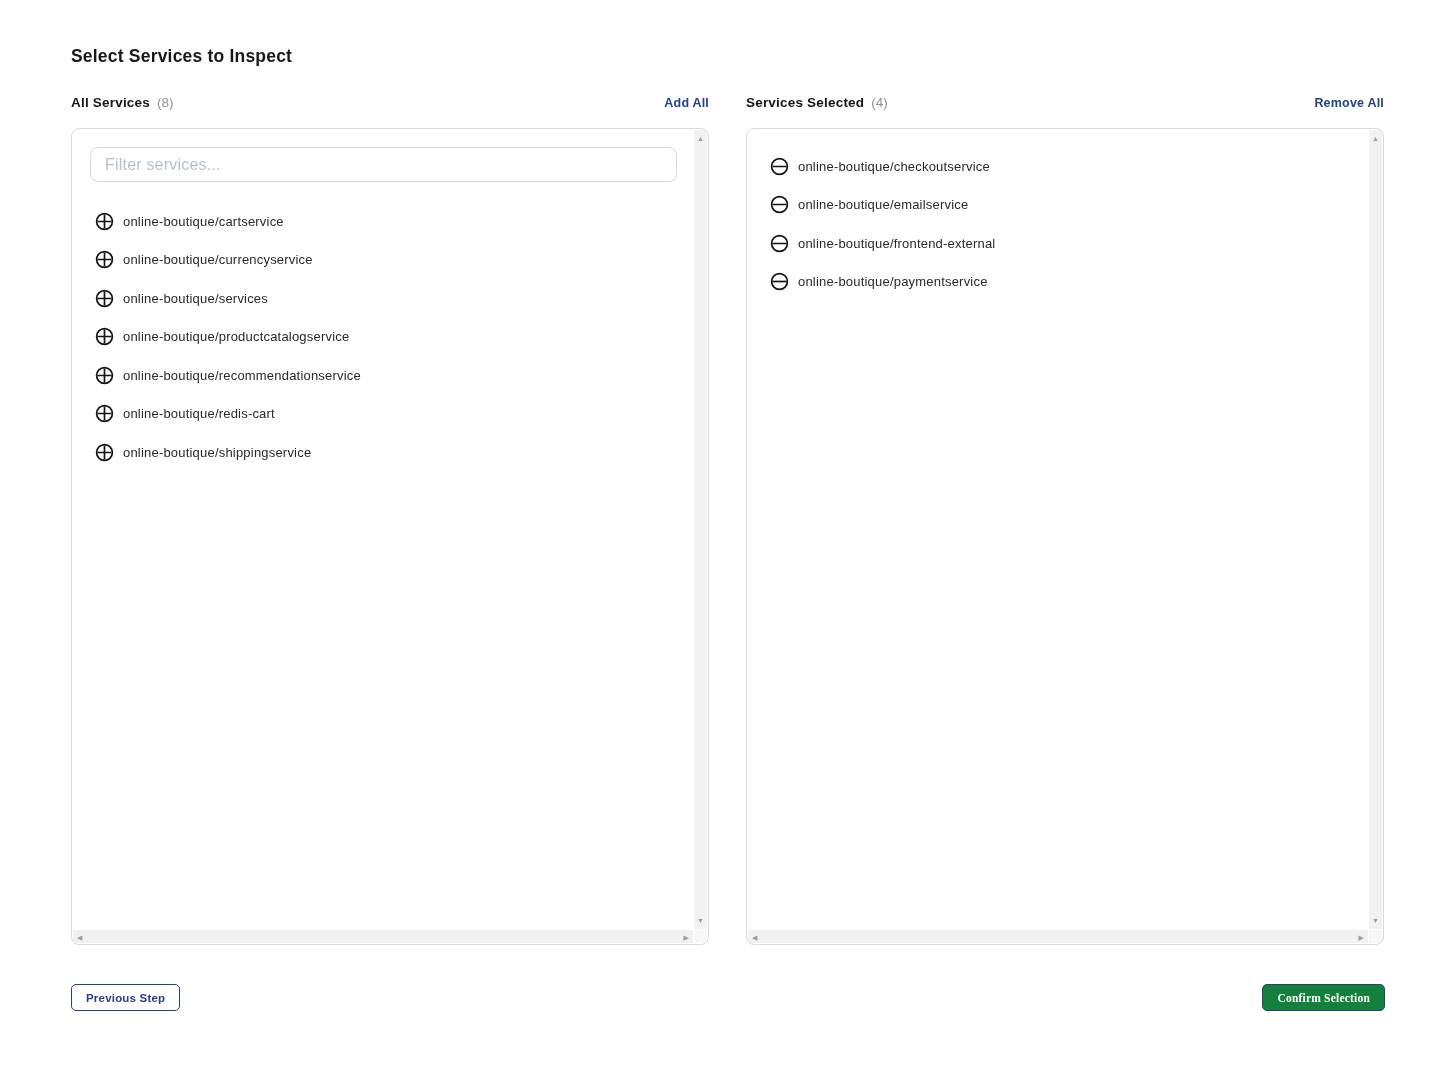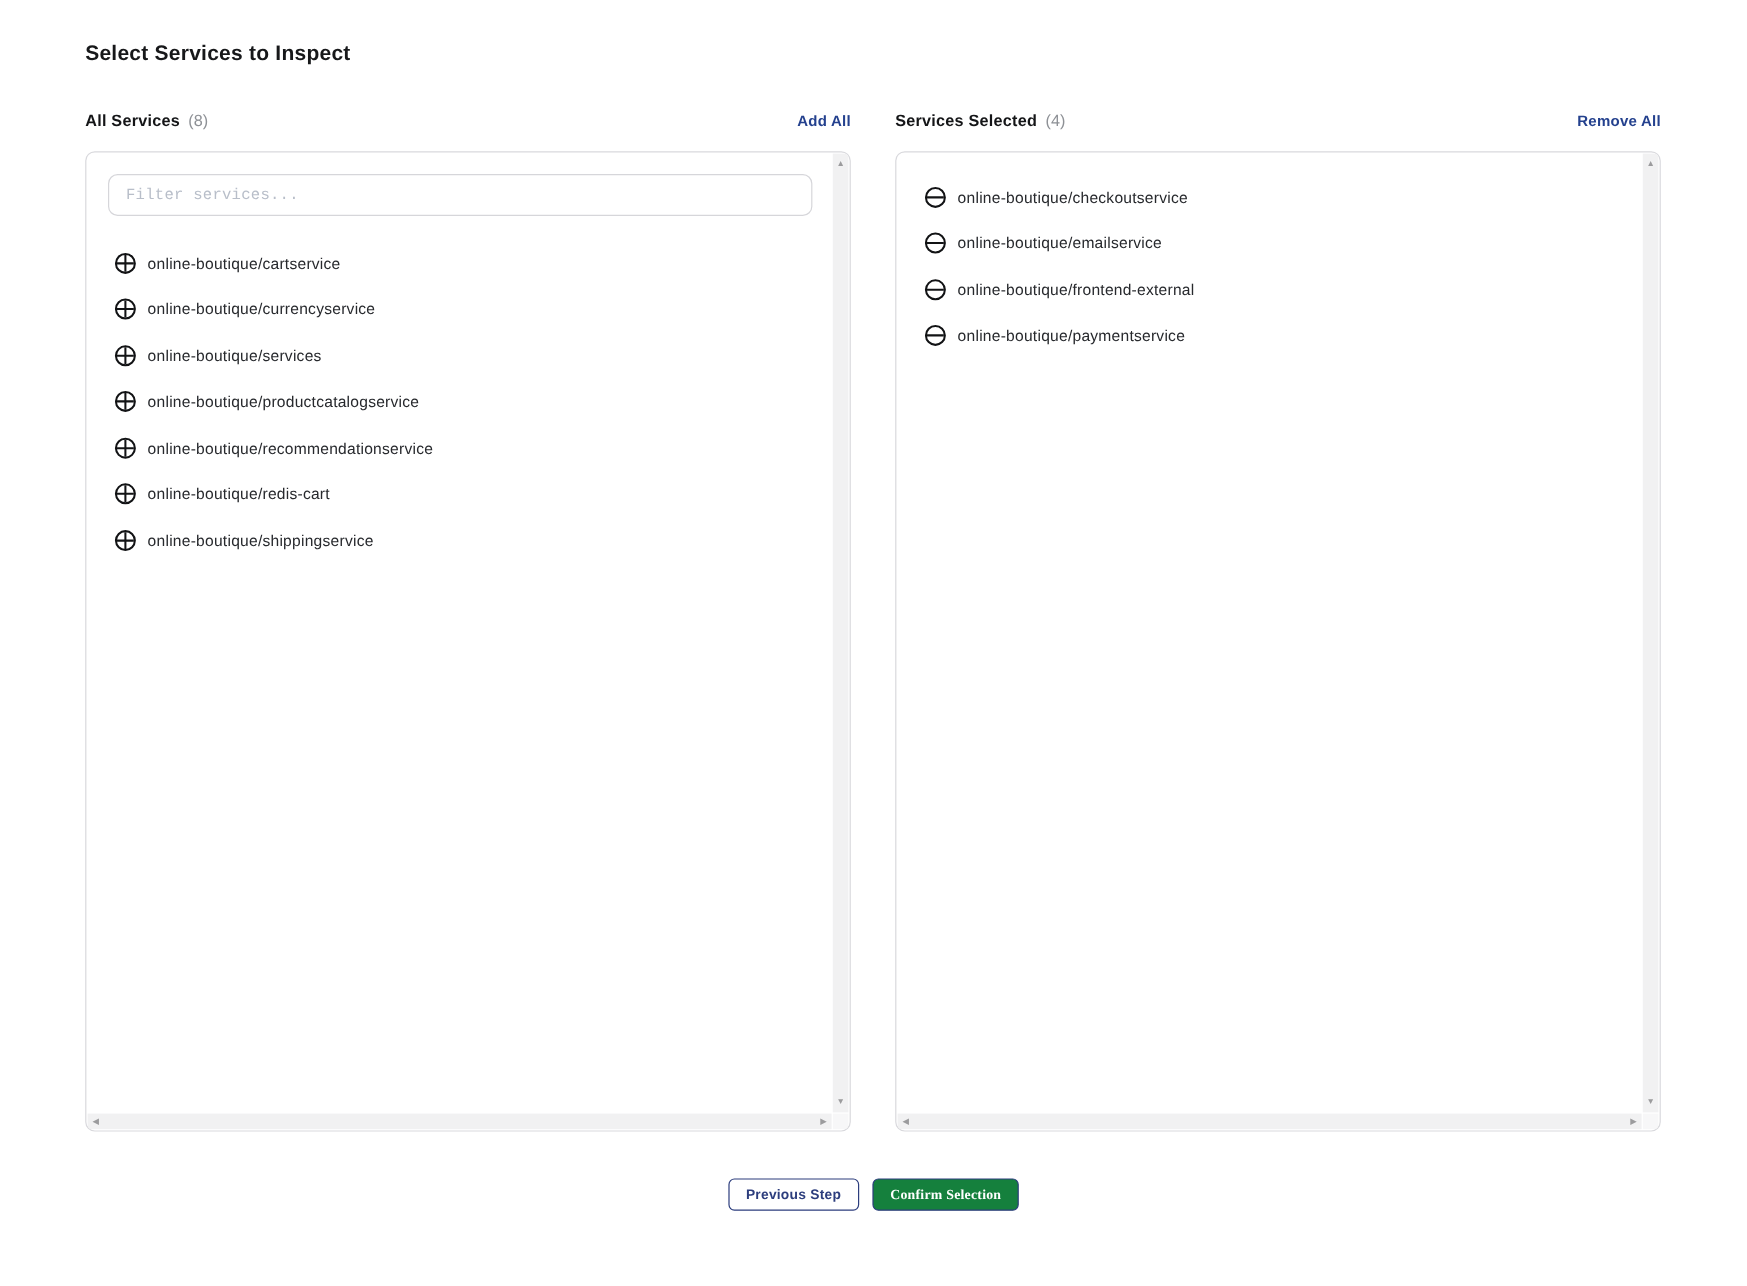--- a/index.html
+++ b/index.html
@@ -1,36 +1,36 @@
 <!DOCTYPE html>
 <html><head>
 <meta charset="utf-8">
 <style>
   * { margin: 0; padding: 0; box-sizing: border-box; }
   html, body { width: 1456px; height: 1072px; background: #ffffff; overflow: hidden; }
   body {
     font-family: "Liberation Sans", "DejaVu Sans", sans-serif;
     color: #1b1d20;
   }
-  .wrap { padding: 34px 71px 0 71px; width: 1456px; }
+  .wrap { padding: 46px 71px 0 71px; width: 1456px; }
 
   .page-title {
     font-size: 17.5px;
     font-weight: 700;
     letter-spacing: .2px;
     color: #17181a;
   }
   .page-subtitle {
     margin-top: 22px;
     font-size: 13.5px;
     color: #2c2e31;
     letter-spacing: .1px;
   }
 
-  .columns { display: flex; gap: 37px; margin-top: 38px; }
+  .columns { display: flex; gap: 37px; margin-top: 28px; }
   .column { width: 638px; }
 
   .col-head {
     display: flex;
     align-items: baseline;
     height: 20px;
     margin-bottom: 13px;
   }
   .col-label { font-size: 13.5px; font-weight: 700; color: #141517; letter-spacing: .2px; }
   .col-count { font-size: 13.5px; color: #8e9196; margin-left: 7px; font-weight: 400; }
@@ -54,22 +54,22 @@
   .panel-content { position: absolute; inset: 0 14px 14px 0; overflow: hidden; }
 
   .filter-input {
     display: block;
     width: 587px;
     height: 35px;
     margin: 18px 0 0 18px;
     border: 1px solid #d6d6da;
     border-radius: 8px;
     padding: 0 14px;
-    font-family: Liberation Mono, monospace;
-    font-size: 13px;
+    font-family: Liberation Sans, sans-serif;
+    font-size: 16px;
     color: #34363a;
     outline: none;
     background: #ffffff;
   }
   .filter-input::placeholder { color: #b8bec9; letter-spacing: .2px; }
 
   .svc-list { margin-top: 20px; }
   .svc-list.selected { margin-top: 18px; }
   .svc-row {
     display: flex;
@@ -118,21 +118,21 @@
     color: #9b9b9d;
     line-height: 7px;
   }
   .vtrack .up   { top: 5px; left: 50%; transform: translateX(-50%); }
   .vtrack .down { bottom: 5px; left: 50%; transform: translateX(-50%); }
   .htrack .left  { left: 4px; top: 50%; transform: translateY(-50%); }
   .htrack .right { right: 4px; top: 50%; transform: translateY(-50%); }
 
   .footer {
     display: flex;
-    justify-content: center;
+    justify-content: space-between;
     align-items: center;
     gap: 11px;
     margin-top: 39px;
     padding-right: 71px;
   }
   .btn {
     height: 27px;
     padding: 0 14px;
     border-radius: 5px;
     font-family: inherit;

